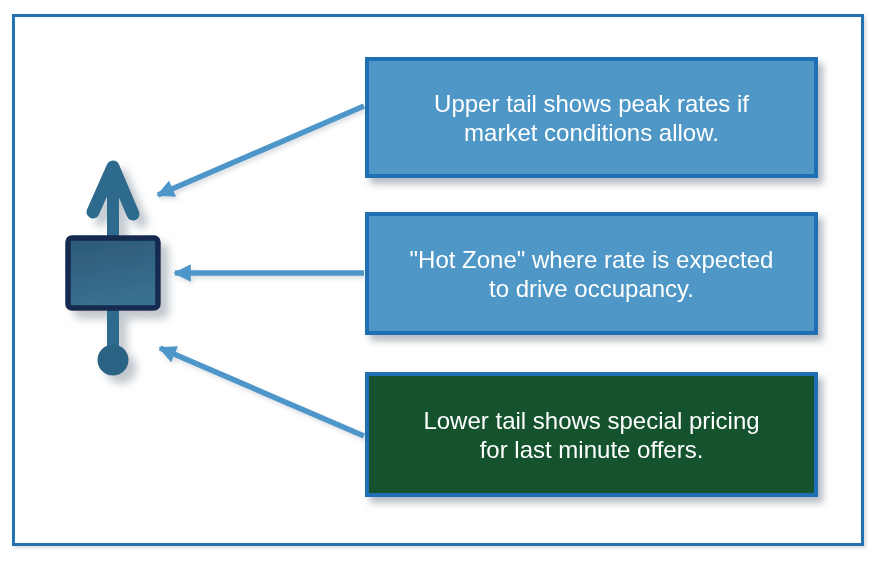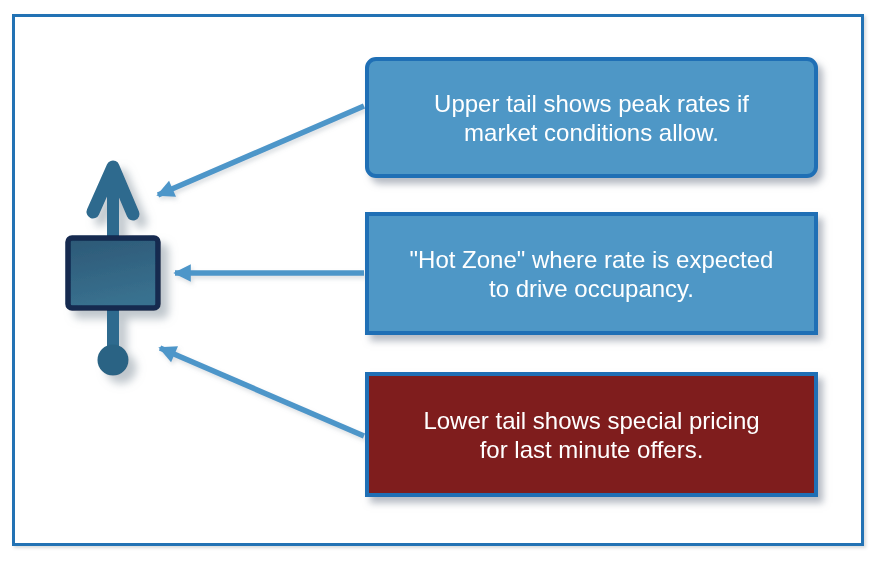--- a/index.html
+++ b/index.html
@@ -46,21 +46,21 @@
     text-align: center;
     box-shadow: 5px 6px 7px rgba(120,130,145,0.55);
   }
   .callout-text {
     color: #ffffff;
     font-size: 24px;
     line-height: 29px;
     white-space: pre-line;
     padding: 0 6px;
   }
-  .callout-upper { top: 57px;  height: 121px; border-radius: 11px; }
+  .callout-upper { top: 57px;  height: 121px; }
   .callout-mid   { top: 212px; height: 123px; }
   .callout-lower { top: 372px; height: 125px; }
 </style>
 </head>
 <body>
 
 <div class="page">
 
   <div class="frame" style="border-color: rgb(34, 114, 180);"></div>
 
@@ -99,18 +99,18 @@
   <div class="callout callout-upper" style="background: rgb(78, 151, 198); border-color: rgb(31, 111, 181);">
     <div class="callout-text" style="color: rgb(255, 255, 255);">Upper tail shows peak rates if
 market conditions allow.</div>
   </div>
 
   <div class="callout callout-mid" style="background: rgb(78, 151, 198); border-color: rgb(31, 111, 181);">
     <div class="callout-text" style="color: rgb(255, 255, 255);">"Hot Zone" where rate is expected
 to drive occupancy.</div>
   </div>
 
-  <div class="callout callout-lower" style="background: #7f1d1d; border-color: rgb(31, 111, 181); align-items: center;">
+  <div class="callout callout-lower" style="background: #14532d; border-color: rgb(31, 111, 181); align-items: center;">
     <div class="callout-text" style="color: rgb(255, 255, 255);">Lower tail shows special pricing
 for last minute offers.</div>
   </div>
 
 </div>
 
 </body></html>

